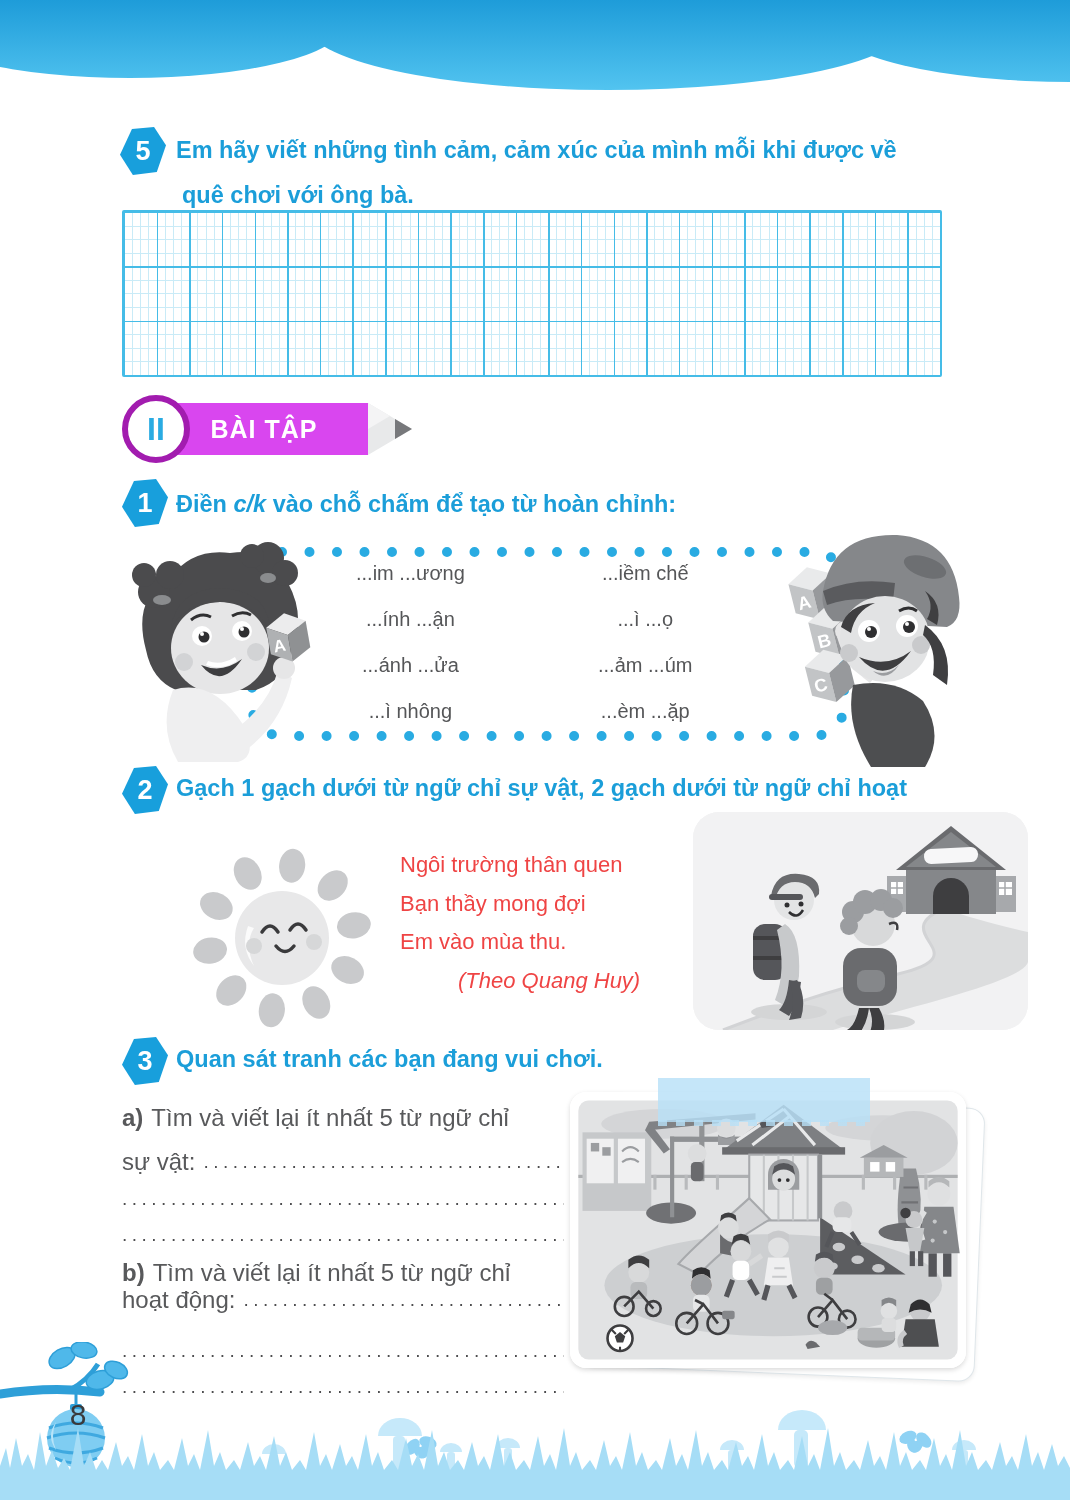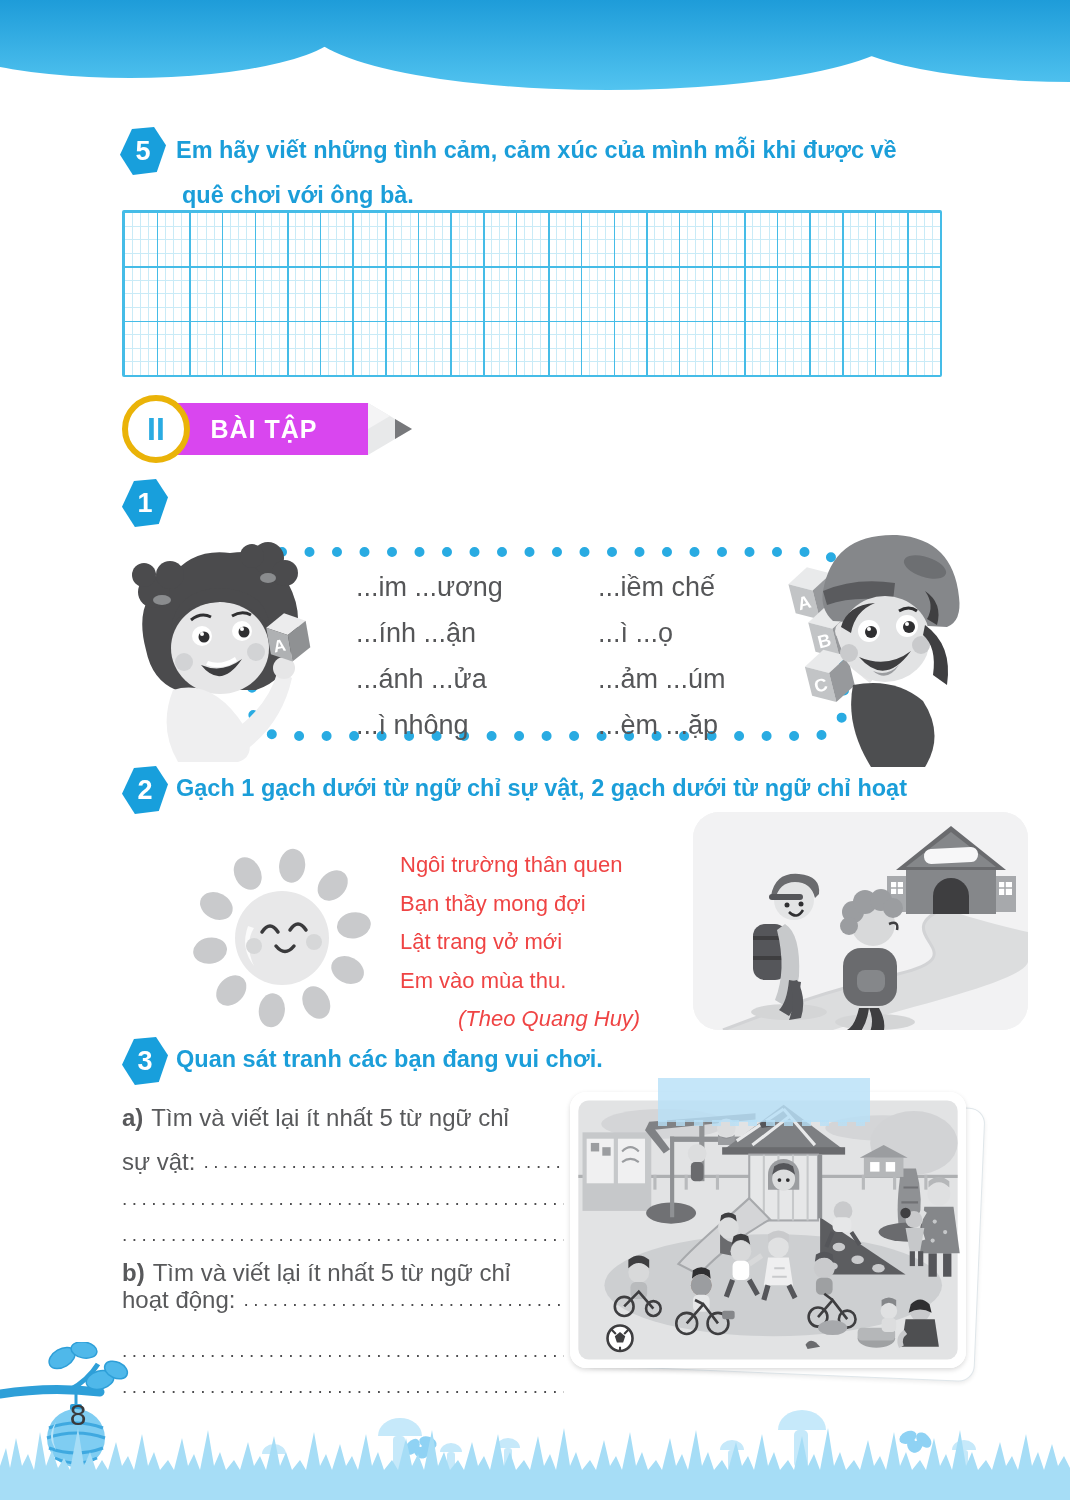--- a/index.html
+++ b/index.html
@@ -19,25 +19,25 @@
     background-image:
       repeating-linear-gradient(to right,#45BCE7 0 1.5px,transparent 1.5px 32.64px),
       repeating-linear-gradient(to bottom,#45BCE7 0 1.5px,transparent 1.5px 54.33px),
       repeating-linear-gradient(to right,#C9EBF7 0 1px,transparent 1px 8.16px),
       repeating-linear-gradient(to bottom,#C9EBF7 0 1px,transparent 1px 13.58px);}
   
   .banner-body{position:absolute;left:160px;top:403px;width:208px;height:52px;background:#d946ef;
     display:flex;align-items:center;justify-content:center;color:#fff;font-weight:bold;
     font-size:25px;letter-spacing:1px;}
   .banner-circle{position:absolute;left:122px;top:395px;width:56px;height:56px;background:#fff;
-    border:6px solid #eab308;border-radius:50%;display:flex;align-items:center;justify-content:center;
+    border:6px solid #a21caf;border-radius:50%;display:flex;align-items:center;justify-content:center;
     color:#29ABE2;font-weight:bold;font-size:32px;z-index:2;}
   
   .dot-box{position:absolute;left:246px;top:546px;width:604px;height:196px;}
-  .dot-box .col{position:absolute;top:18px;font-size:27px;line-height:46px;color:#555658;white-space:nowrap;}
+  .dot-box .col{position:absolute;top:4px;font-size:20px;line-height:46px;color:#555658;white-space:nowrap;text-align:center;}
   
   .poem{position:absolute;left:400px;top:846px;width:300px;font-size:22px;line-height:38.5px;color:#ef4444;}
   .poem .attr{font-style:italic;padding-left:58px;}
   
   .ex3-block{position:absolute;left:122px;top:1096px;width:442px;font-size:24px;color:#58595B;}
   .ex3-row{position:absolute;left:0;width:442px;height:32px;white-space:nowrap;overflow:hidden;
     display:flex;align-items:baseline;}
   .ex3-row b{font-weight:bold;margin-right:8px;}
   .dotsfill{flex:1;overflow:hidden;white-space:nowrap;letter-spacing:4.5px;font-size:19px;
     color:#4D4D4F;transform:translateY(-2px);margin-left:8px;}
@@ -94,20 +94,23 @@
     <span>BÀI TẬP</span>
   </div>
   <svg class="abs" style="left:368px;top:403px;" width="46" height="52" viewBox="0 0 46 52">
     <polygon points="0,0 44,26 0,52" fill="#E8E9EA"></polygon>
     <polygon points="0,0 22,13 0,26" fill="#F4F4F5"></polygon>
     <polygon points="27,16 44,26 27,36" fill="#77787B"></polygon>
   </svg>
 
   <div class="hex-badge" style="left:122px;top:479px;">
     <span>1</span>
+  </div>
+  <div class="abs h-blue" style="left:176px;top:486px;white-space:nowrap;">
+    <span style="white-space:pre;">Điền </span><span class="serif-it">c/k</span><span style="white-space:pre;"> vào chỗ chấm để tạo từ hoàn chỉnh:</span>
   </div>
 
   <div class="dot-box">
     <svg width="604" height="196" viewBox="0 0 604 196" style="position:absolute;left:0;top:0;">
       <rect x="6" y="6" width="592" height="184" rx="30" fill="none" stroke="#29ABE2" stroke-width="10" stroke-linecap="round" stroke-dasharray="0 27.5"></rect>
     </svg>
     <div class="col" style="left:110px;">
       <div>...im ...ương</div>
       <div>...ính ...ận</div>
       <div>...ánh ...ửa</div>
@@ -225,21 +228,20 @@
     <path d="M70,84 q8,-12 16,0" stroke="#3A3A3C" stroke-width="3.5" fill="none" stroke-linecap="round"></path>
     <path d="M98,82 q8,-12 16,0" stroke="#3A3A3C" stroke-width="3.5" fill="none" stroke-linecap="round"></path>
     <path d="M84,98 q9,11 18,0" stroke="#3A3A3C" stroke-width="3.5" fill="none" stroke-linecap="round"></path>
     <circle cx="62" cy="98" r="8" fill="#D6D7D8"></circle>
       <circle cx="122" cy="94" r="8" fill="#D6D7D8"></circle>
   </svg>
 
   <div class="poem">
     <div>Ngôi trường thân quen</div>
     <div>Bạn thầy mong đợi</div>
-    <div>Lật trang vở mới</div>
     <div>Em vào mùa thu.</div>
     <div class="attr">(Theo Quang Huy)</div>
   </div>
 
   <div class="school-img">
     <svg width="335" height="218" viewBox="0 0 335 218">
       <rect width="335" height="218" fill="#F2F2F3"></rect>
       <path d="M252,96 C190,122 290,142 205,162 C130,180 90,195 30,218 L140,218 C210,196 330,170 335,150 L335,120 C300,112 270,104 252,96 Z" fill="#DCDDDE"></path>
       <path d="M252,96 C190,122 290,142 205,162 C130,180 90,195 30,218" stroke="#D2D3D5" stroke-width="3" fill="none"></path>
       <polygon points="203,58 258,14 313,58" fill="#6A6B6E"></polygon>

